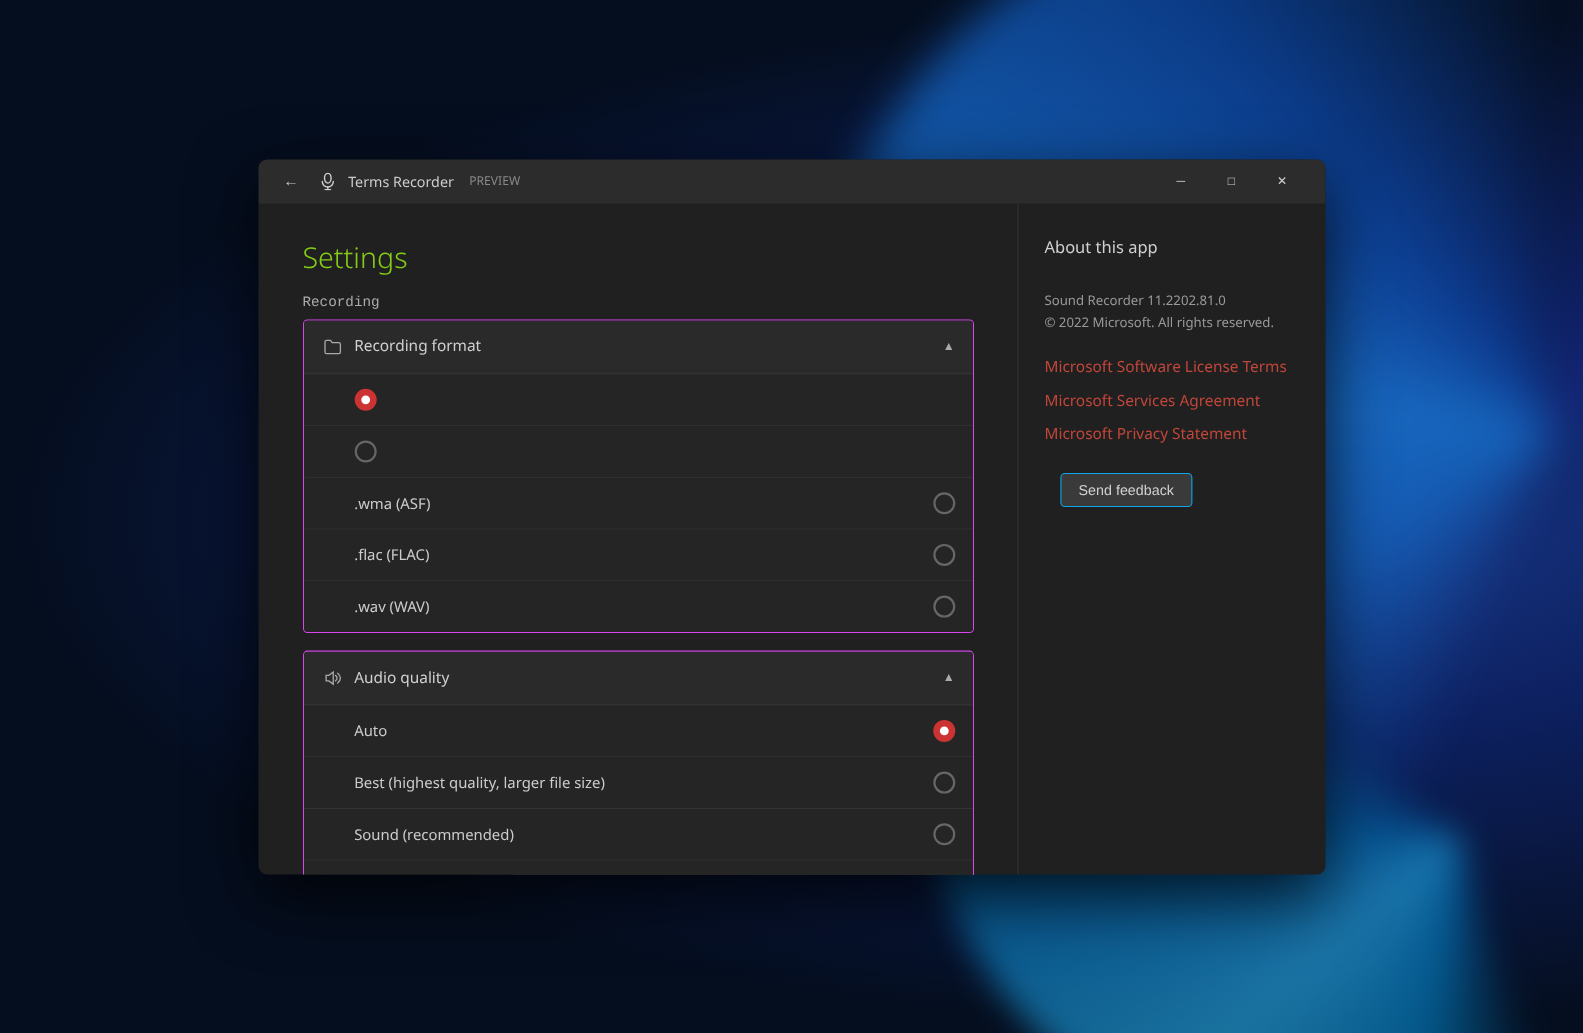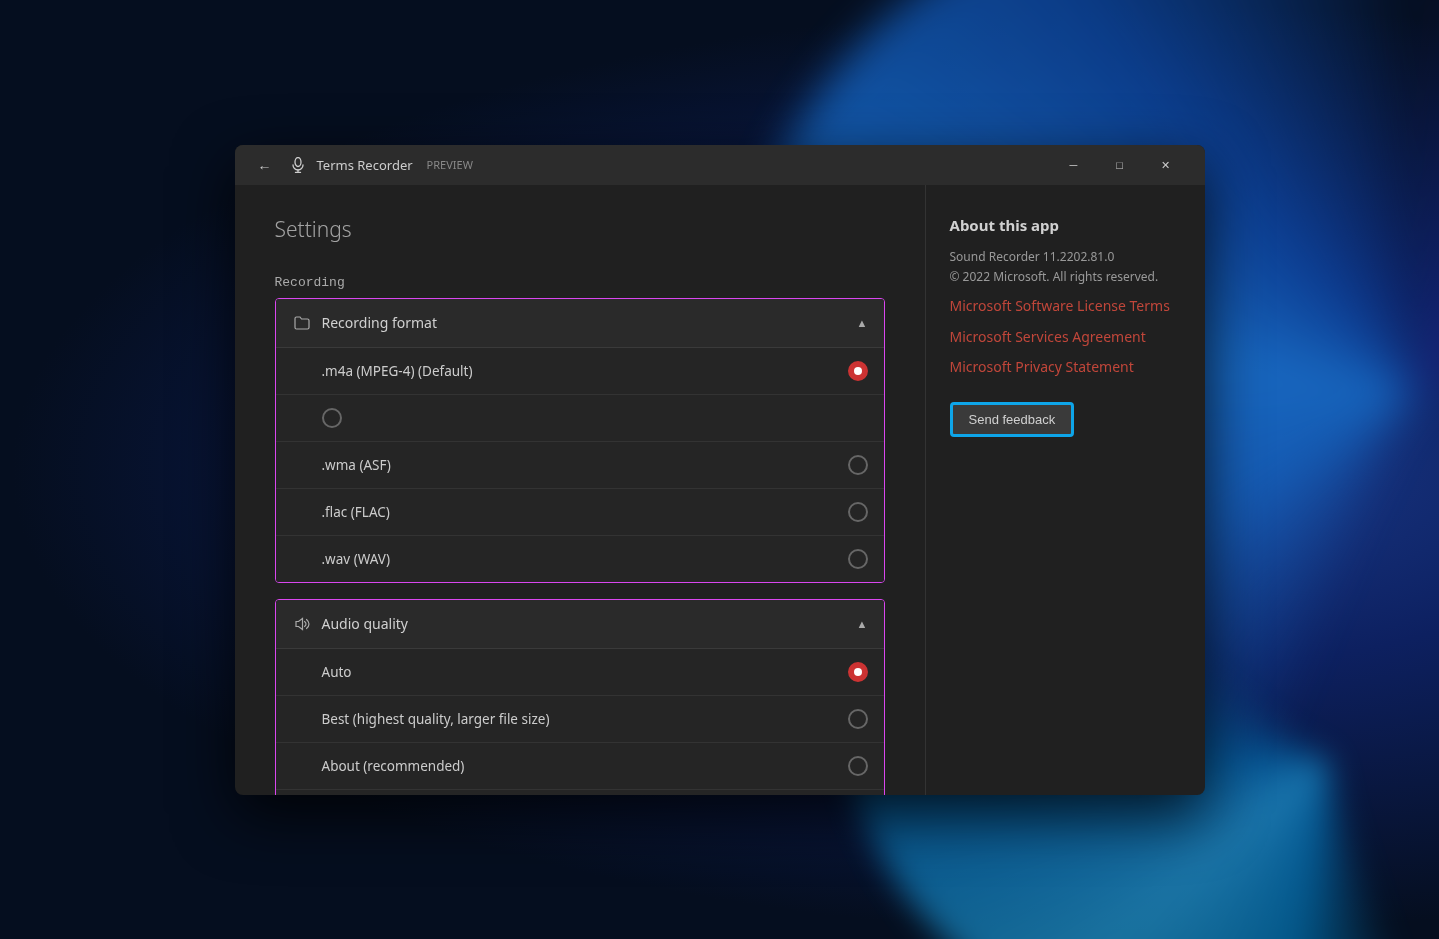--- a/index.html
+++ b/index.html
@@ -174,24 +174,24 @@
     }
     .settings-panel::-webkit-scrollbar-track {
       background: transparent;
     }
     .settings-panel::-webkit-scrollbar-thumb {
       background: #555;
       border-radius: 3px;
     }
 
     .page-title {
-      font-size: 21px;
+      font-size: 26px;
       font-weight: 300;
-      color: #a3a3a3;
-      margin-bottom: 32px;
+      color: #84cc16;
+      margin-bottom: 16px;
     }
 
     .section-label {
       font-size: 13px;
       color: #aaaaaa;
       margin-bottom: 8px;
       font-weight: 400;
       font-family: Liberation Mono, monospace;
     }
 
@@ -286,53 +286,54 @@
     .about-panel {
       width: 280px;
       padding: 30px 24px;
       flex-shrink: 0;
       border-left: 1px solid #333;
     }
 
     .about-title {
       font-size: 15px;
       color: #d0d0d0;
-      font-weight: 700;
-      margin-bottom: 12px;
+      font-weight: 400;
+      margin-bottom: 28px;
     }
 
     .about-version {
       font-size: 12px;
       color: #999;
       line-height: 1.7;
-      margin-bottom: 8px;
+      margin-bottom: 20px;
     }
 
     .about-link {
       display: block;
       font-size: 14px;
       color: #c0463a;
       text-decoration: none;
       cursor: pointer;
       margin-bottom: 8px;
       line-height: 1.6;
     }
 
     .feedback-btn {
       display: inline-flex;
       align-items: center;
       margin-top: 16px;
       padding: 7px 16px;
       background: #3a3a3a;
-      border: 3px solid #0ea5e9;
+      border: 1px solid #0ea5e9;
       border-radius: 4px;
       color: #d0d0d0;
       font-size: 13px;
       cursor: pointer;
       transition: background 0.1s;
+      margin-left: 14px;
     }
   </style>
 </head>
 <body>
 
 <div class="desktop-bg"></div>
 <div class="swirl"></div>
 
 <div class="app-window">
 
@@ -369,21 +370,20 @@
           <div class="accordion-icon">
             <svg width="16" height="16" viewBox="0 0 16 16" fill="none">
               <path d="M1 3.5C1 2.67 1.67 2 2.5 2H6l1.5 2H13.5C14.33 4 15 4.67 15 5.5V12.5C15 13.33 14.33 14 13.5 14H2.5C1.67 14 1 13.33 1 12.5V3.5z" stroke="#aaa" stroke-width="1.2" fill="none"></path>
             </svg>
           </div>
           <span class="accordion-title">Recording format</span>
           <span class="accordion-chevron">▲</span>
         </div>
 
         <div class="radio-option">
-          <span class="radio-label">.m4a (MPEG-4) (Default)</span>
           <div class="radio-btn selected"></div>
         </div>
         <div class="radio-option">
           <div class="radio-btn"></div>
         </div>
         <div class="radio-option">
           <span class="radio-label">.wma (ASF)</span>
           <div class="radio-btn"></div>
         </div>
         <div class="radio-option">
@@ -411,21 +411,21 @@
 
         <div class="radio-option">
           <span class="radio-label">Auto</span>
           <div class="radio-btn selected"></div>
         </div>
         <div class="radio-option">
           <span class="radio-label">Best (highest quality, larger file size)</span>
           <div class="radio-btn"></div>
         </div>
         <div class="radio-option">
-          <span class="radio-label">About (recommended)</span>
+          <span class="radio-label">Sound (recommended)</span>
           <div class="radio-btn"></div>
         </div>
         <div class="radio-option">
           
           
         </div>
       </div>
     </div>
 
     <div class="about-panel">

